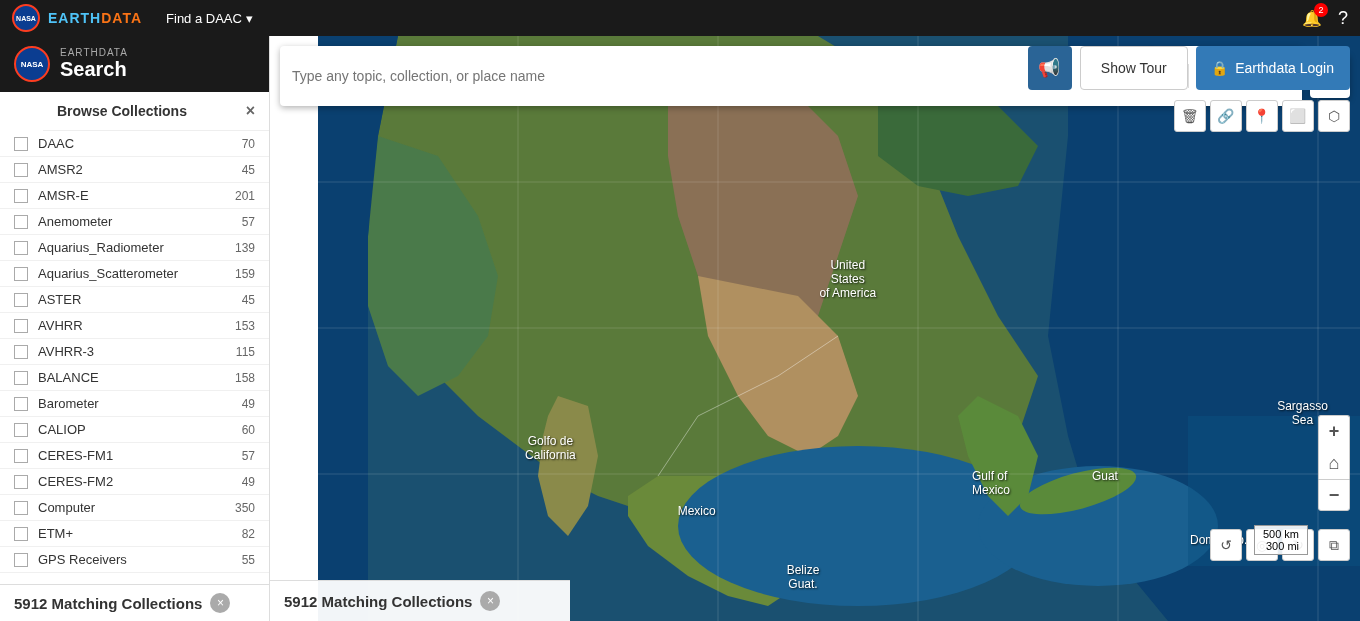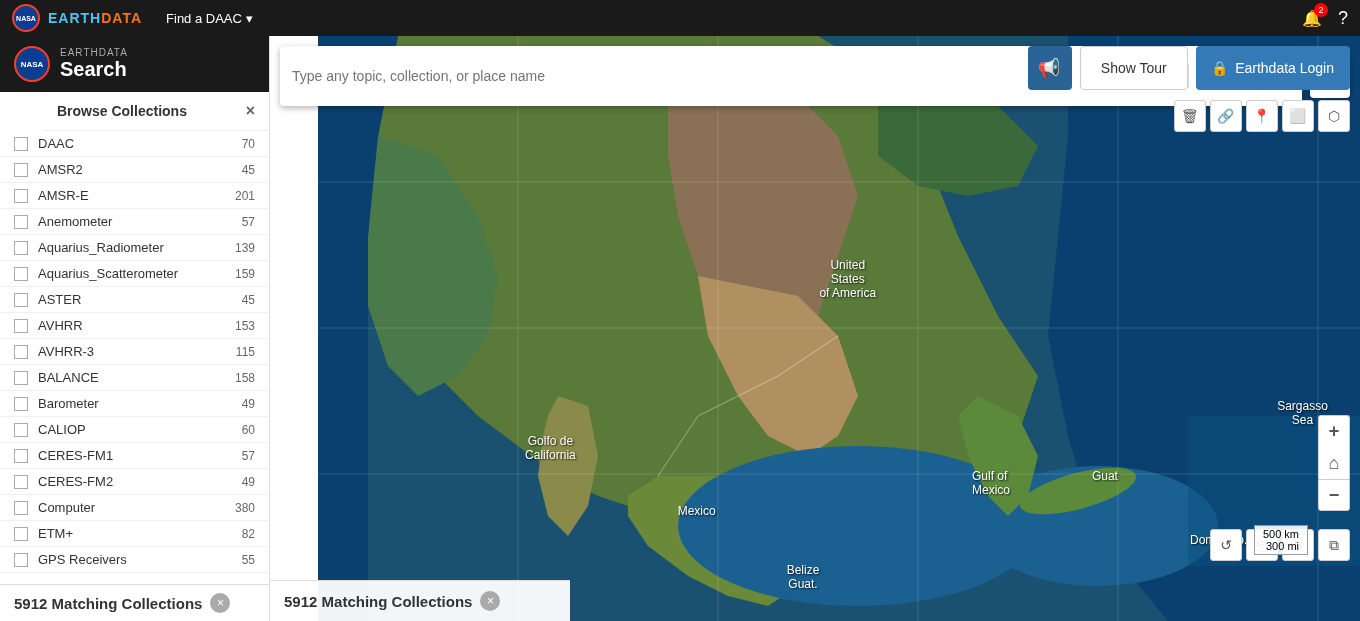--- a/index.html
+++ b/index.html
@@ -461,21 +461,21 @@
       <span class="collection-count">57</span>
     </div>
         <div class="collection-item">
       <div class="collection-checkbox"></div>
       <span class="collection-name">CERES-FM2</span>
       <span class="collection-count">49</span>
     </div>
         <div class="collection-item">
       <div class="collection-checkbox"></div>
       <span class="collection-name">Computer</span>
-      <span class="collection-count">380</span>
+      <span class="collection-count">350</span>
     </div>
         <div class="collection-item">
       <div class="collection-checkbox"></div>
       <span class="collection-name">ETM+</span>
       <span class="collection-count">82</span>
     </div>
         <div class="collection-item">
       <div class="collection-checkbox"></div>
       <span class="collection-name">GPS Receivers</span>
       <span class="collection-count">55</span>

